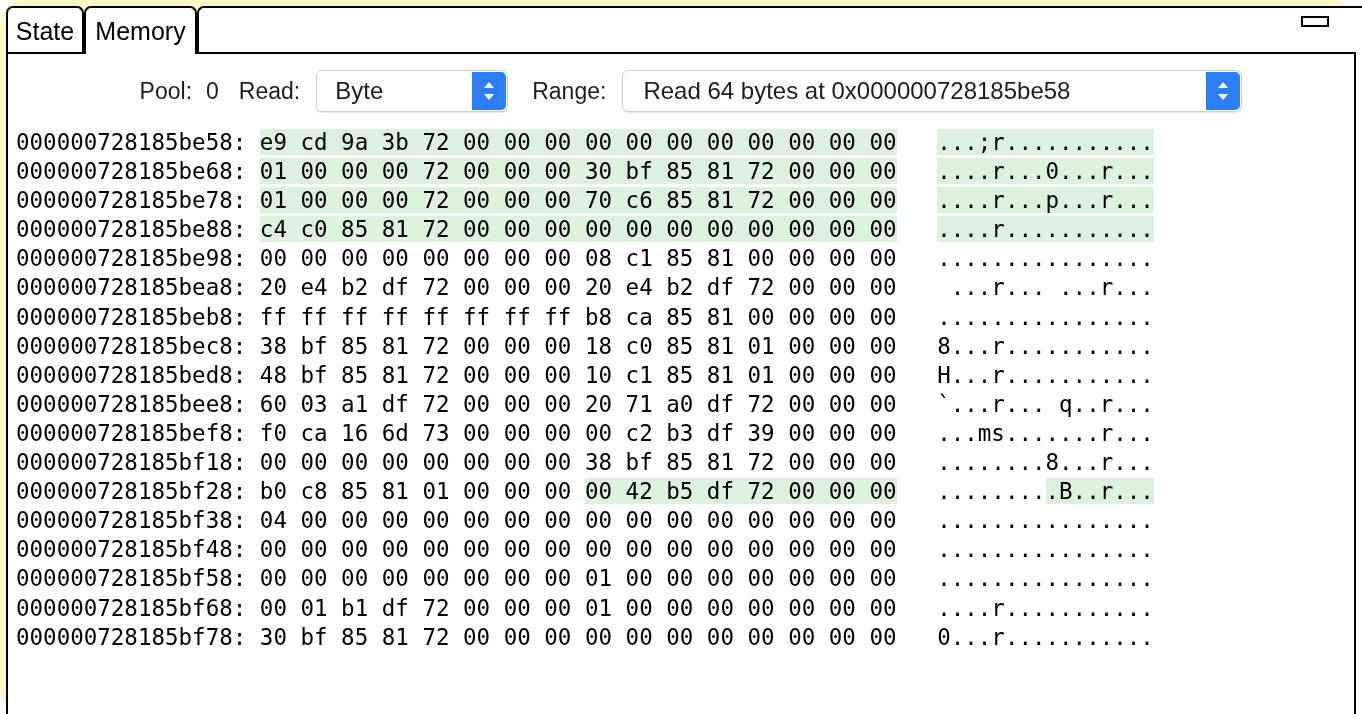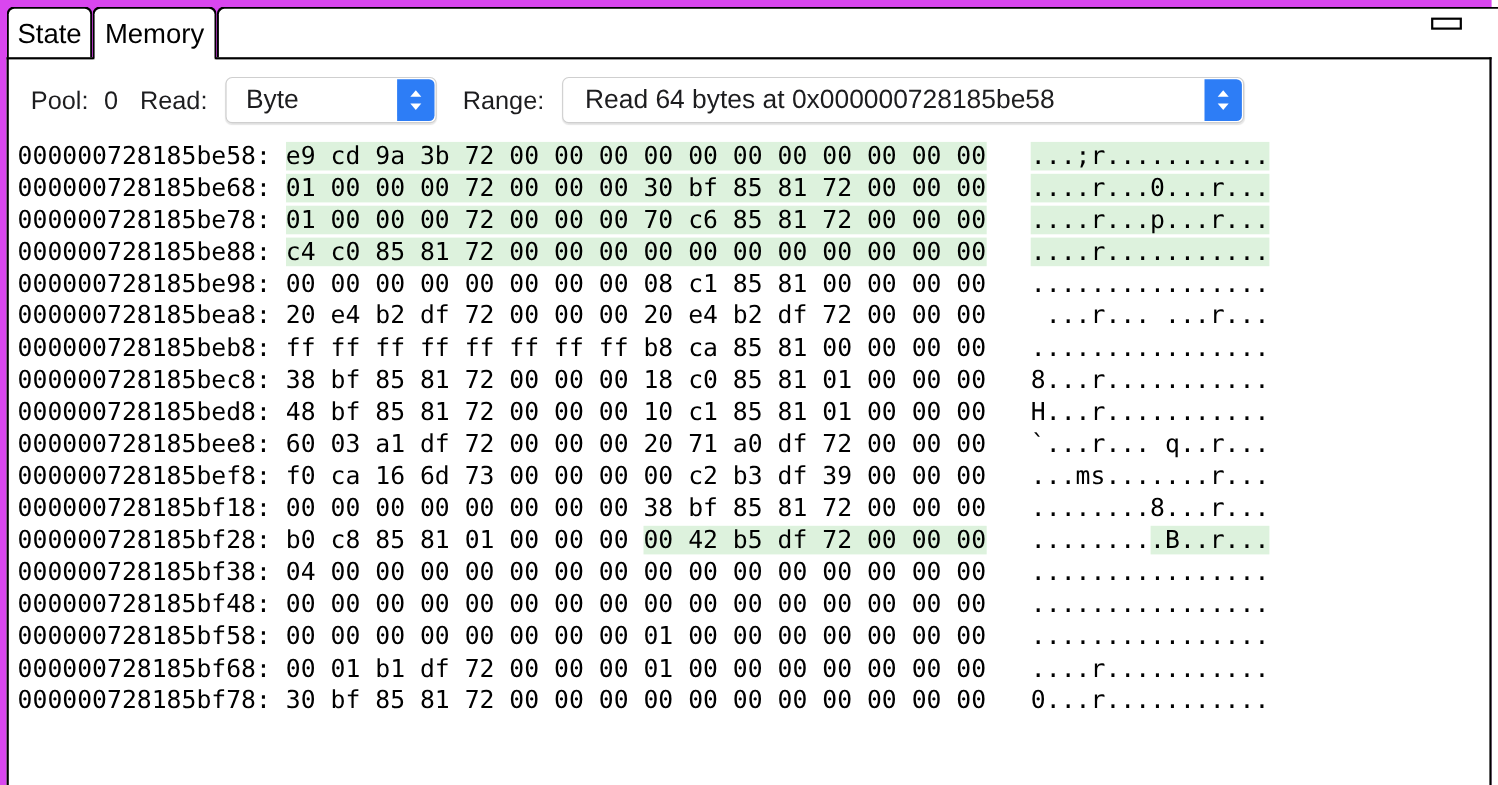--- a/index.html
+++ b/index.html
@@ -8,21 +8,22 @@
     width: 1362px; height: 714px;
     background: #ffffff;
     font-family: "Liberation Sans", sans-serif;
     overflow: hidden;
   }
 
   #app {
     position: relative;
     width: 1356px;
     height: 714px;
-    background: #d946ef;
+    background: #fef9c3;
+    border-radius: 25px;
   }
 
   
   .tabbar {
     position: absolute;
     left: 0; top: 0;
     width: 1362px;
     height: 54px;
   }
   .tab {
@@ -88,20 +89,21 @@
   
   .toolbar {
     position: absolute;
     left: 0; top: 0;
     width: 100%;
     height: 74px;
     display: flex;
     align-items: center;
     padding-left: 20px;
     gap: 0;
+    justify-content: center;
   }
   .tb-label {
     font-size: 23px;
     color: #1d1d1f;
     white-space: nowrap;
   }
   .tb-gap-sm { width: 14px; }
   .tb-gap-md { width: 20px; }
 
   

